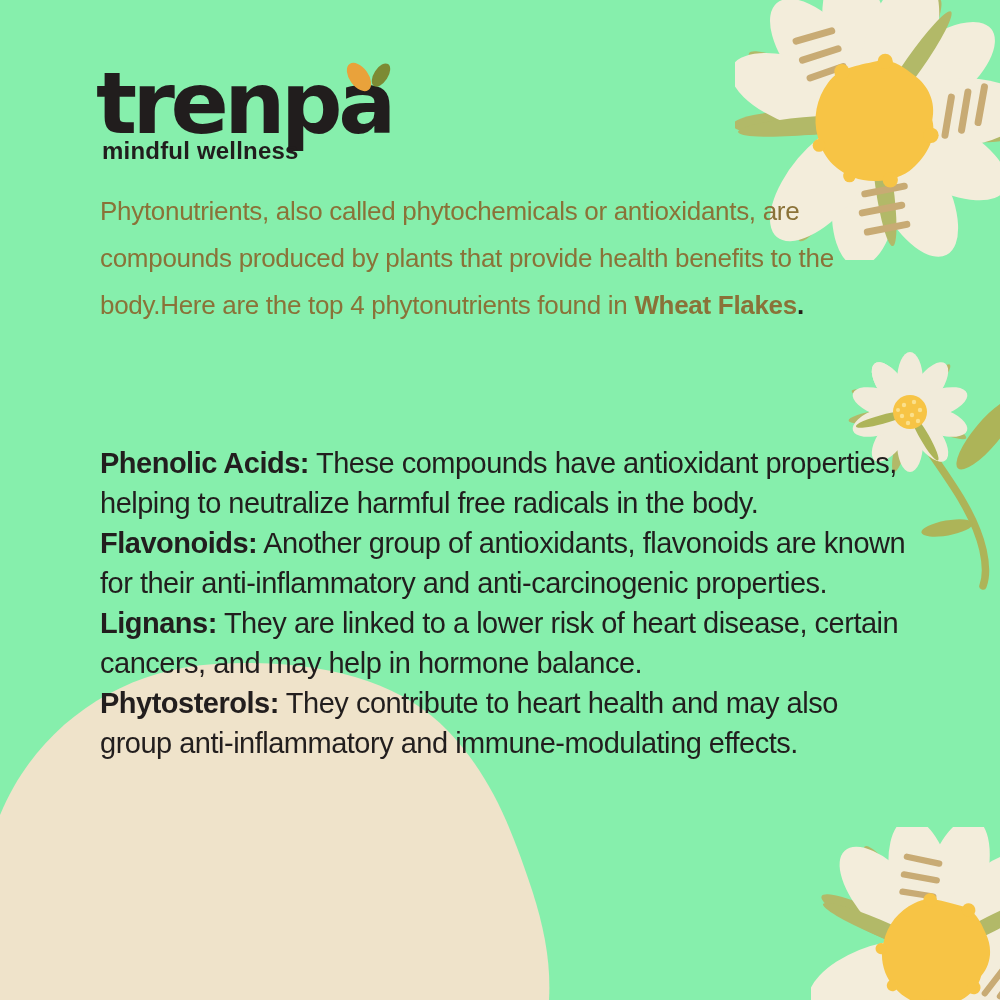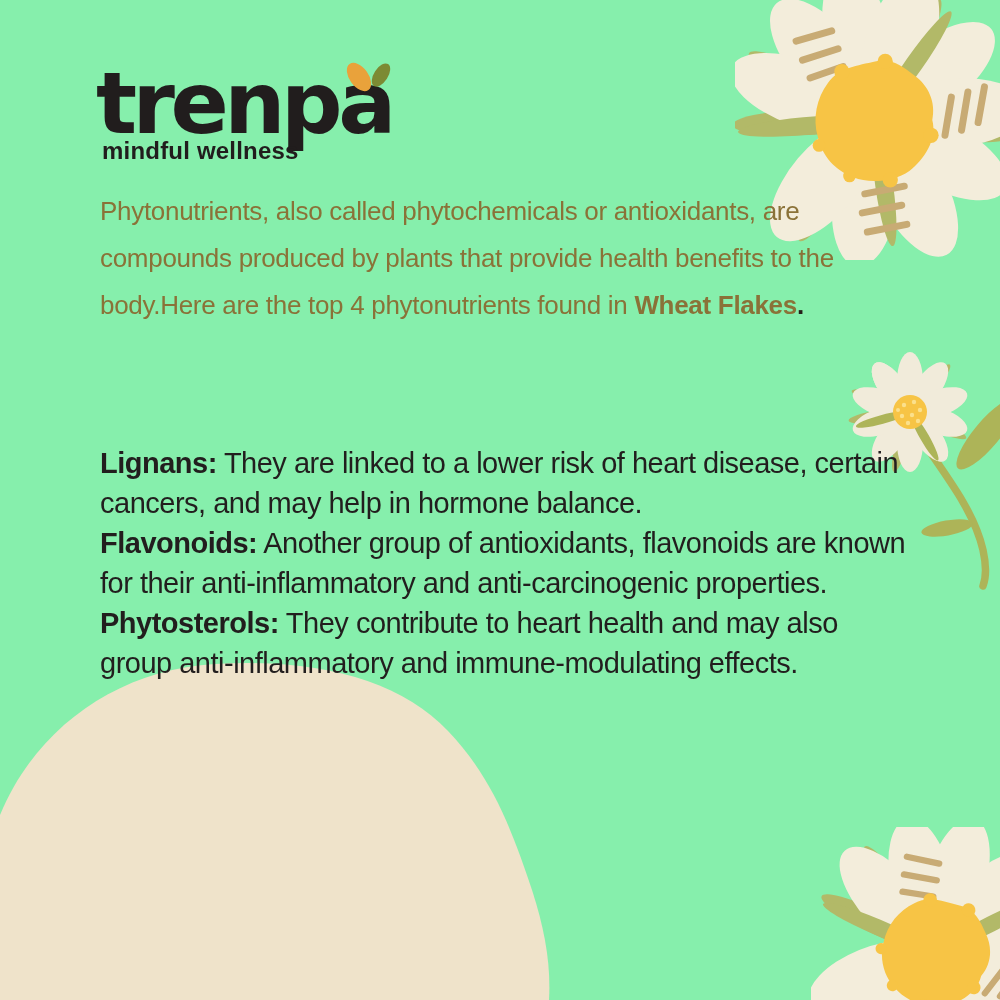--- a/index.html
+++ b/index.html
@@ -177,18 +177,19 @@
   <div class="logo-word">trenpa</div>
   <svg class="logo-leaf" width="66" height="42" viewBox="0 0 66 42">
     <ellipse cx="23" cy="21" rx="9.5" ry="16" fill="#E9A23B" transform="rotate(-36 23 21)"></ellipse>
     <ellipse cx="45" cy="19" rx="7" ry="13" fill="#7C8A33" transform="rotate(33 45 19)"></ellipse>
   </svg>
   <div class="logo-tagline">mindful wellness</div>
 
   <p class="intro"><span>Phytonutrients, also called phytochemicals or antioxidants, are compounds produced by plants that provide health benefits to the body.Here are the top 4 phytonutrients found in </span><strong>Wheat Flakes</strong><span class="period">.</span></p>
 
   <div class="nutrients">
+    <p><strong>Phenolic Acids:</strong><span> These compounds have antioxidant properties, helping to neutralize harmful free radicals in the body.</span></p>
+    <p><strong>Flavonoids:</strong><span> Another group of antioxidants, flavonoids are known for their anti-inflammatory and anti-carcinogenic properties.</span></p>
     <p><strong>Lignans:</strong><span> They are linked to a lower risk of heart disease, certain cancers, and may help in hormone balance.</span></p>
-    <p><strong>Flavonoids:</strong><span> Another group of antioxidants, flavonoids are known for their anti-inflammatory and anti-carcinogenic properties.</span></p>
     <p><strong>Phytosterols:</strong><span> They contribute to heart health and may also group anti-inflammatory and immune-modulating effects.</span></p>
   </div>
 
 </div>
 
 </body></html>

